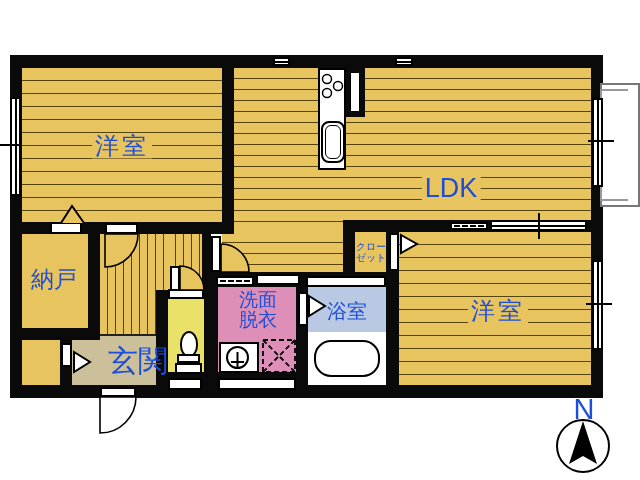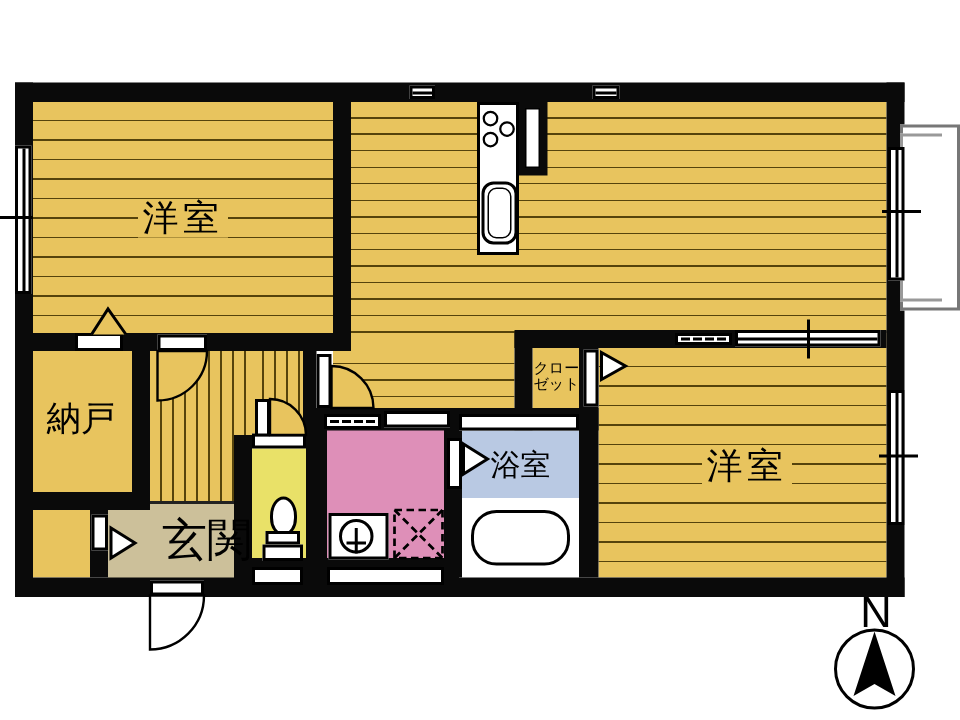--- a/index.html
+++ b/index.html
@@ -21,21 +21,21 @@
   .win.dash-h::after{content:"";position:absolute;left:2px;right:2px;top:50%;border-top:2px dashed #000;margin-top:-1px;}
   .leaf{position:absolute;background:#fff;border:2px solid #000;box-sizing:border-box;}
   .tick{position:absolute;background:#000;}
   
   .balc-outer{position:absolute;border:2px solid #777;background:#fff;}
   .balc-inner{position:absolute;border:2px solid #999;background:#fff;}
   
   .fix-white{position:absolute;background:#fff;border:2px solid #000;box-sizing:border-box;}
   .circle{border-radius:50%;}
   
-  .lbl{position:absolute;transform:translate(-50%,-50%);color:#000000;white-space:nowrap;
+  .lbl{position:absolute;transform:translate(-50%,-50%);color:#1d4ed8;white-space:nowrap;
        line-height:1.05;}
   .backing{background:#e8c45e;padding:0 3px;}
   svg.overlay{position:absolute;left:0;top:0;pointer-events:none;}
 </style>
 </head>
 <body>
 
 <div class="plan">
 
   <div class="floor-h13" style="left:22px;top:68px;width:200px;height:154px;"></div>
@@ -139,22 +139,27 @@
 
     <rect x="263" y="340" width="32" height="32" fill="none" stroke="#000" stroke-width="1.8" stroke-dasharray="5 3"></rect>
     <line x1="263" y1="340" x2="295" y2="372" stroke="#000" stroke-width="1.8" stroke-dasharray="5 3"></line>
     <line x1="295" y1="340" x2="263" y2="372" stroke="#000" stroke-width="1.8" stroke-dasharray="5 3"></line>
 
     <circle cx="583" cy="446" r="26" fill="#fff" stroke="#000" stroke-width="2"></circle>
     <polygon points="583,421 597,464 583,456 569,464" fill="#000"></polygon>
   </svg>
 
   <div class="lbl backing" style="left:122px;top:146px;font-size:24px;letter-spacing:3px;">洋室</div>
+  <div class="lbl backing" style="left:451px;top:188px;font-size:27px;">LDK</div>
   <div class="lbl" style="left:54px;top:280px;font-size:23px;font-family:Liberation Serif, serif;">納戸</div>
   <div class="lbl" style="left:138px;top:361px;font-size:30px;">玄関</div>
+  <div class="lbl" style="left:258px;top:310px;font-size:19px;">
+    <div>洗面</div>
+    <div>脱衣</div>
+  </div>
   <div class="lbl" style="left:347px;top:311px;font-size:20px;">浴室</div>
   <div class="lbl" style="left:371px;top:252px;font-size:10px;">
     <div>クロー</div>
     <div>ゼット</div>
   </div>
   <div class="lbl backing" style="left:498px;top:311px;font-size:24px;letter-spacing:3px;background:#e8c45e;">洋室</div>
   <div class="lbl" style="left:584px;top:409px;font-size:29px;">N</div>
 
 </div>
 

